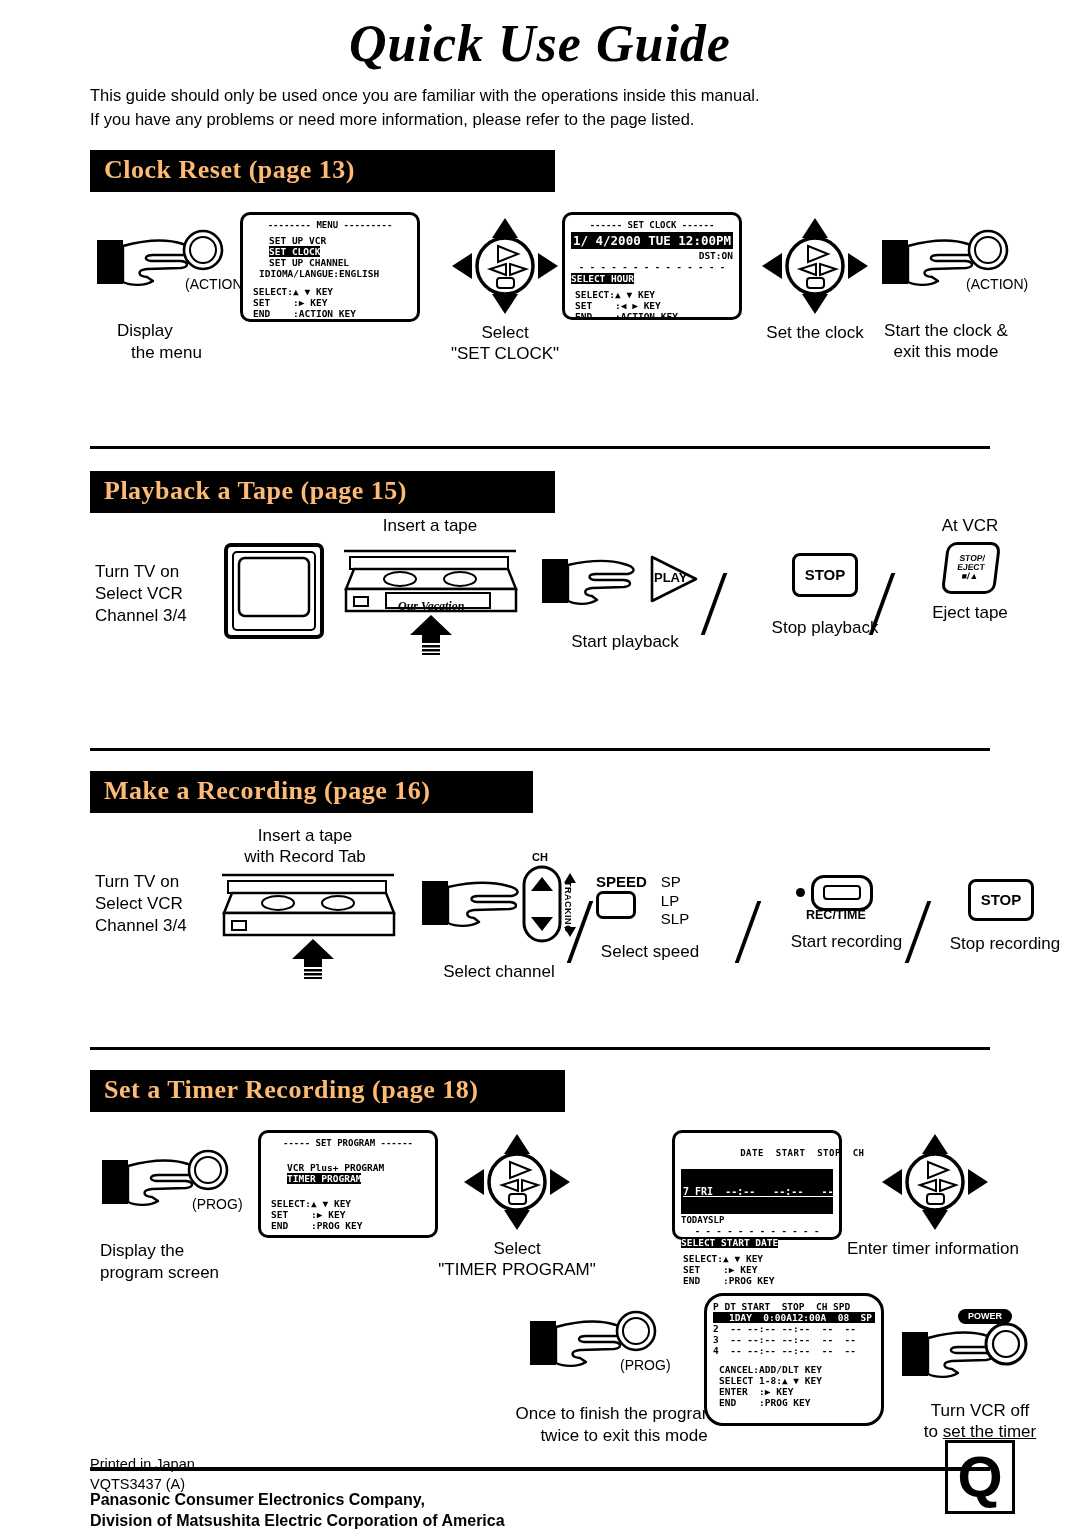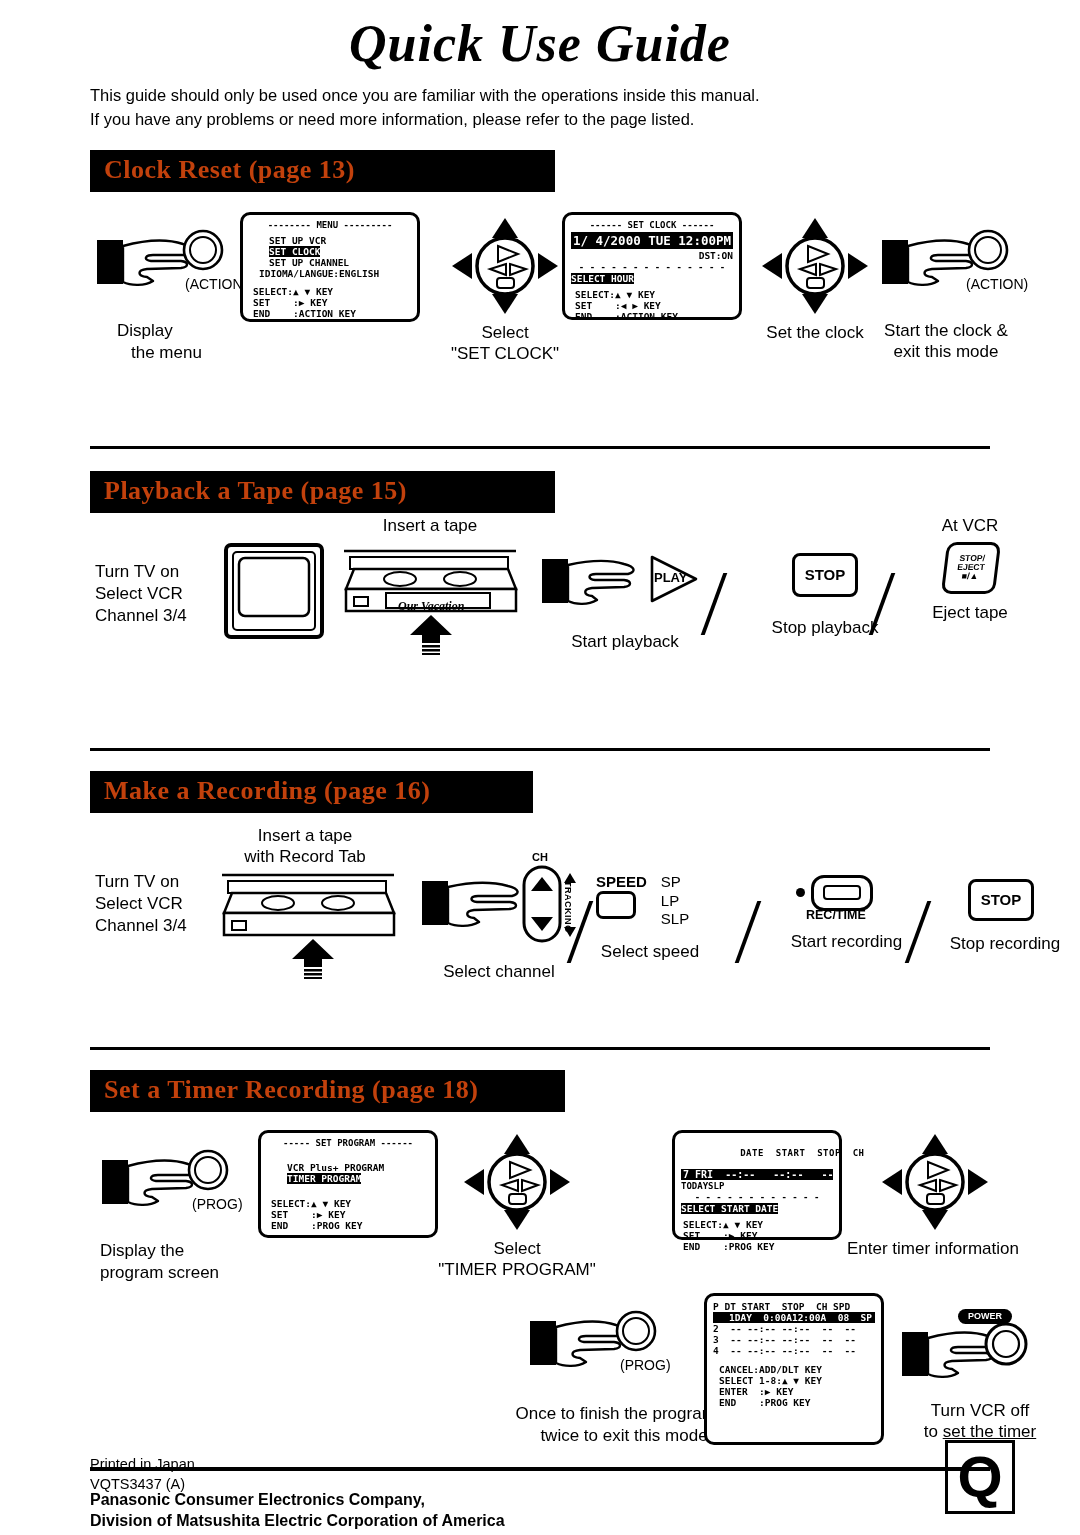--- a/index.html
+++ b/index.html
@@ -28,21 +28,21 @@
   .intro {
     margin:14px 0 0 90px;
     width:900px;
     font-size:16.5px;
     line-height:1.45;
   }
 
   
   .barwrap { margin-left:90px; }
   .bar {
-    background:#000; color:#c2410c;
+    background:#000; color:#fdba74;
     font-family:"Liberation Serif", serif;
     font-weight:bold;
     font-size:26px;
     padding:5px 14px 7px 14px;
     display:inline-block;
     letter-spacing:0.5px;
   }
   .bar.w1 { width:465px; }
   .bar.w2 { width:465px; }
   .bar.w3 { width:443px; }
@@ -418,21 +418,21 @@
         <div class="cap" style="width:210px;margin-left:-50px;margin-top:2px;">
           <div>Select</div>
           <div>"TIMER PROGRAM"</div>
         </div>
       </div>
 
       <div class="abs osd" style="left:672px;top:6px;width:170px;height:110px;">
         <div class="row" style="font-size:9px;letter-spacing:0.5px;">
           <span>DATE</span>  <span>START</span>  <span>STOP</span>  <span>CH</span>
         </div>
-        <div class="row hlfull" style="font-size:10px;padding:0 2px;margin-top:1px;">7 FRI  --:--   --:--   --</div>
+        <div class="row hlfull" style="font-size:10px;padding:17px 2px;margin-top:1px;text-decoration:underline;">7 FRI  --:--   --:--   --</div>
         <div class="row" style="font-size:9px;display:flex;justify-content:flex-start;margin-top:1px;">
           <span>TODAY</span>
           <span>SLP</span>
         </div>
         <div class="dashline" style="margin-top:1px;">- - - - - - - - - - - -</div>
         <div class="row" style="margin-top:1px;"><span class="hl">SELECT START DATE</span></div>
         <div style="margin-top:5px;margin-left:2px;">
           <div class="row">SELECT:▲ ▼ KEY</div>
           <div class="row">SET    :▶ KEY</div>
           <div class="row">END    :PROG KEY</div>
@@ -465,21 +465,21 @@
           <circle cx="108" cy="26" r="19" fill="#fff" stroke="#000" stroke-width="2.6"></circle>
           <circle cx="108" cy="26" r="13" fill="#fff" stroke="#000" stroke-width="2"></circle>
         </svg>
         <div class="abs" style="left:92px;top:52px;font-size:14px;">(PROG)</div>
         <div class="capl" style="margin-top:24px;margin-left:-60px;width:300px;text-align:center;">
           <div>Once to finish the program,</div>
           <div style="margin-left:12px;">twice to exit this mode</div>
         </div>
       </div>
 
-      <div class="abs osd" style="left:704px;top:2px;width:180px;height:152px;">
+      <div class="abs osd" style="left:704px;top:2px;width:180px;height:133px;border-radius:19px;">
         <div class="row" style="font-size:9.5px;">P DT START  STOP  CH SPD</div>
         <div class="row hlfull" style="font-size:9.5px;padding:0 16px;">1DAY  0:00A12:00A  08  SP</div>
         <div class="row" style="font-size:9.5px;">2  -- --:-- --:--  --  --</div>
         <div class="row" style="font-size:9.5px;">3  -- --:-- --:--  --  --</div>
         <div class="row" style="font-size:9.5px;">4  -- --:-- --:--  --  --</div>
         <div style="margin-top:8px;margin-left:6px;">
           <div class="row">CANCEL:ADD/DLT KEY</div>
           <div class="row">SELECT 1-8:▲ ▼ KEY</div>
           <div class="row">ENTER  :▶ KEY</div>
           <div class="row">END    :PROG KEY</div>

